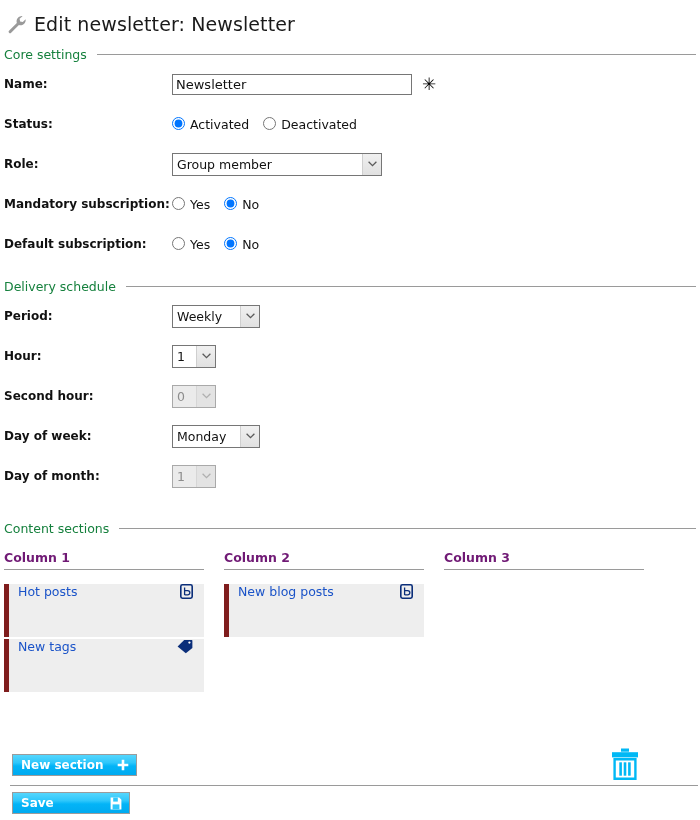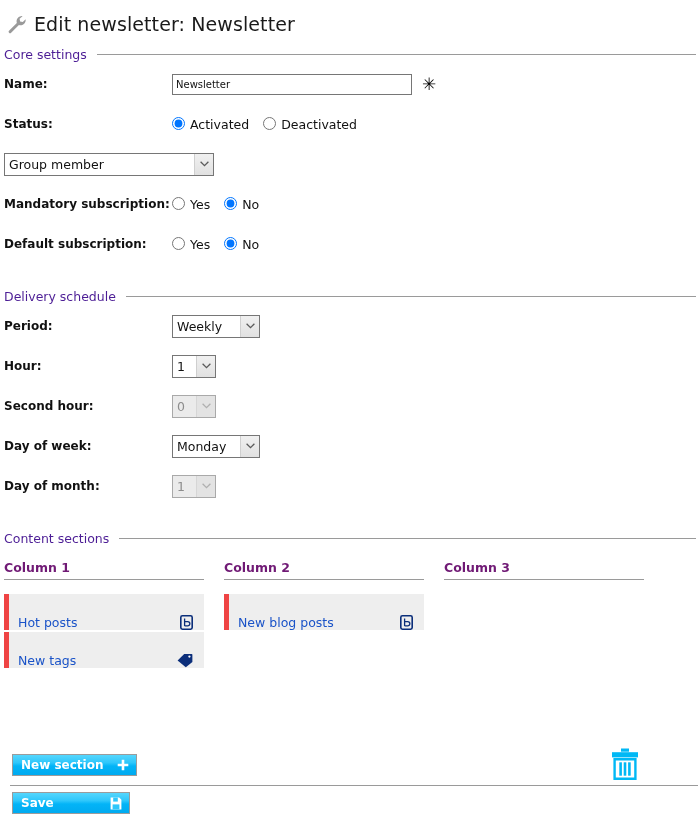--- a/index.html
+++ b/index.html
@@ -31,21 +31,21 @@
 
   
   .legend-row {
     display: flex; align-items: center;
     padding: 0 4px 0 4px;
     height: 20px;
     margin-top: 4px;
   }
   .legend-text {
     font-size: 12.5px;
-    color: #4c1d95;
+    color: #15803d;
     white-space: nowrap;
     padding-right: 10px;
   }
   .legend-rule {
     flex: 1 1 auto;
     height: 1px;
     background: #9a9a9a;
   }
 
   
@@ -62,21 +62,21 @@
     color: #111;
     white-space: nowrap;
   }
   .fctl { display: flex; align-items: center; }
 
   input.txt {
     width: 240px; height: 21px;
     border: 1px solid #767676;
     background: #fff;
     font-family: "DejaVu Sans", "Liberation Sans", sans-serif;
-    font-size: 10px;
+    font-size: 13px;
     color: #111;
     padding: 4px 3px;
     outline: none;
   }
   .req-star {
     margin-left: 10px;
     font-size: 17px;
     line-height: 1;
     color: #000;
     font-family: "DejaVu Sans", "Liberation Sans", sans-serif;
@@ -138,24 +138,24 @@
     font-weight: bold;
     font-size: 12.5px;
     color: #701a75;
     padding-bottom: 4px;
     width: 200px;
     border-bottom: 1px solid #9a9a9a;
     white-space: nowrap;
   }
   .col-items { margin-top: 14px; width: 200px; }
   .sec-item {
-    display: flex; align-items: flex-end;
-    height: 36px;
+    display: flex; align-items: flex-start;
+    height: 53px;
     background: #eeeeee;
-    border-left: 5px solid #ef4444;
+    border-left: 5px solid #7f1d1d;
     margin-bottom: 2px;
     cursor: pointer;
   }
   .sec-name {
     flex: 1 1 auto;
     padding-left: 9px;
     color: #1a53c8;
     font-size: 12.5px;
     white-space: nowrap;
   }
@@ -236,20 +236,21 @@
           <span class="radio-label">Activated</span>
         </label>
         <label class="radio-opt">
           <input type="radio" name="status" style="">
           <span class="radio-label">Deactivated</span>
         </label>
       </div>
     </div>
 
     <div class="frow">
+      <div class="flabel">Role:</div>
       <div class="fctl">
         <div class="sel w-role">
           <span class="sel-val">Group member</span>
           <span class="sel-arrow">
             <svg width="9" height="6" viewBox="0 0 9 6">
                 <path d="M0.6 0.8 L4.5 4.7 L8.4 0.8" fill="none" stroke="#5b5b5b" stroke-width="1.3"></path>
               </svg>
           </span>
         </div>
       </div>
@@ -278,21 +279,21 @@
         </label>
         <label class="radio-opt">
           <input type="radio" name="defaultsub" checked="" style="">
           <span class="radio-label">No</span>
         </label>
       </div>
     </div>
 
   </div>
 
-  <div class="legend-row" style="margin-top:22px;">
+  <div class="legend-row" style="margin-top:12px;">
     <span class="legend-text">Delivery schedule</span>
     <span class="legend-rule"></span>
   </div>
 
   <div class="form-body">
 
     <div class="frow">
       <div class="flabel">Period:</div>
       <div class="fctl">
         <div class="sel w-period">

